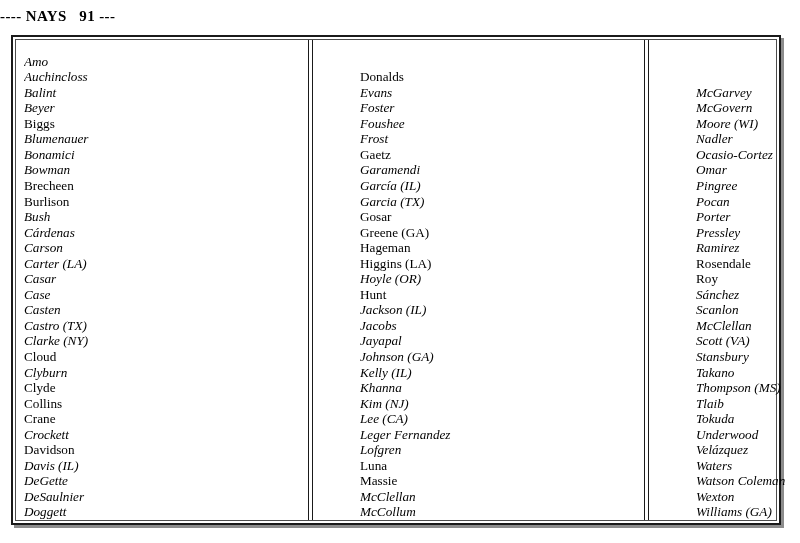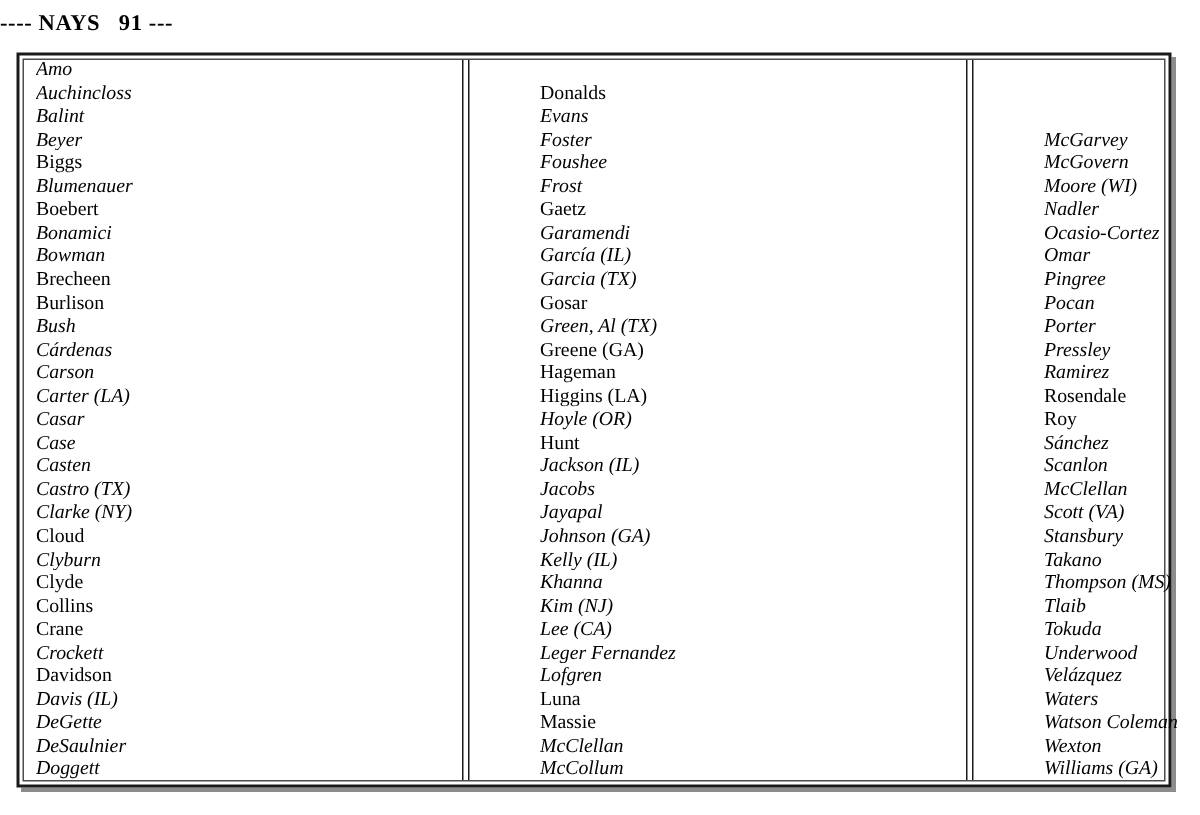--- a/index.html
+++ b/index.html
@@ -108,21 +108,20 @@
   <div class="tally-inner">
 
     <div class="vote-column col-1">
       <ul class="name-list">
           <li class="name-entry party-d">Amo</li>
           <li class="name-entry party-d">Auchincloss</li>
           <li class="name-entry party-d">Balint</li>
           <li class="name-entry party-d">Beyer</li>
           <li class="name-entry party-r">Biggs</li>
           <li class="name-entry party-d">Blumenauer</li>
-          <li class="name-entry party-r">Boebert</li>
           <li class="name-entry party-d">Bonamici</li>
           <li class="name-entry party-d">Bowman</li>
           <li class="name-entry party-r">Brecheen</li>
           <li class="name-entry party-r">Burlison</li>
           <li class="name-entry party-d">Bush</li>
           <li class="name-entry party-d">Cárdenas</li>
           <li class="name-entry party-d">Carson</li>
           <li class="name-entry party-d">Carter (LA)</li>
           <li class="name-entry party-d">Casar</li>
           <li class="name-entry party-d">Case</li>
@@ -150,21 +149,20 @@
           <li class="name-entry party-r">Donalds</li>
           <li class="name-entry party-d">Evans</li>
           <li class="name-entry party-d">Foster</li>
           <li class="name-entry party-d">Foushee</li>
           <li class="name-entry party-d">Frost</li>
           <li class="name-entry party-r">Gaetz</li>
           <li class="name-entry party-d">Garamendi</li>
           <li class="name-entry party-d">García (IL)</li>
           <li class="name-entry party-d">Garcia (TX)</li>
           <li class="name-entry party-r">Gosar</li>
-          <li class="name-entry party-d">Green, Al (TX)</li>
           <li class="name-entry party-r">Greene (GA)</li>
           <li class="name-entry party-r">Hageman</li>
           <li class="name-entry party-r">Higgins (LA)</li>
           <li class="name-entry party-d">Hoyle (OR)</li>
           <li class="name-entry party-r">Hunt</li>
           <li class="name-entry party-d">Jackson (IL)</li>
           <li class="name-entry party-d">Jacobs</li>
           <li class="name-entry party-d">Jayapal</li>
           <li class="name-entry party-d">Johnson (GA)</li>
           <li class="name-entry party-d">Kelly (IL)</li>

